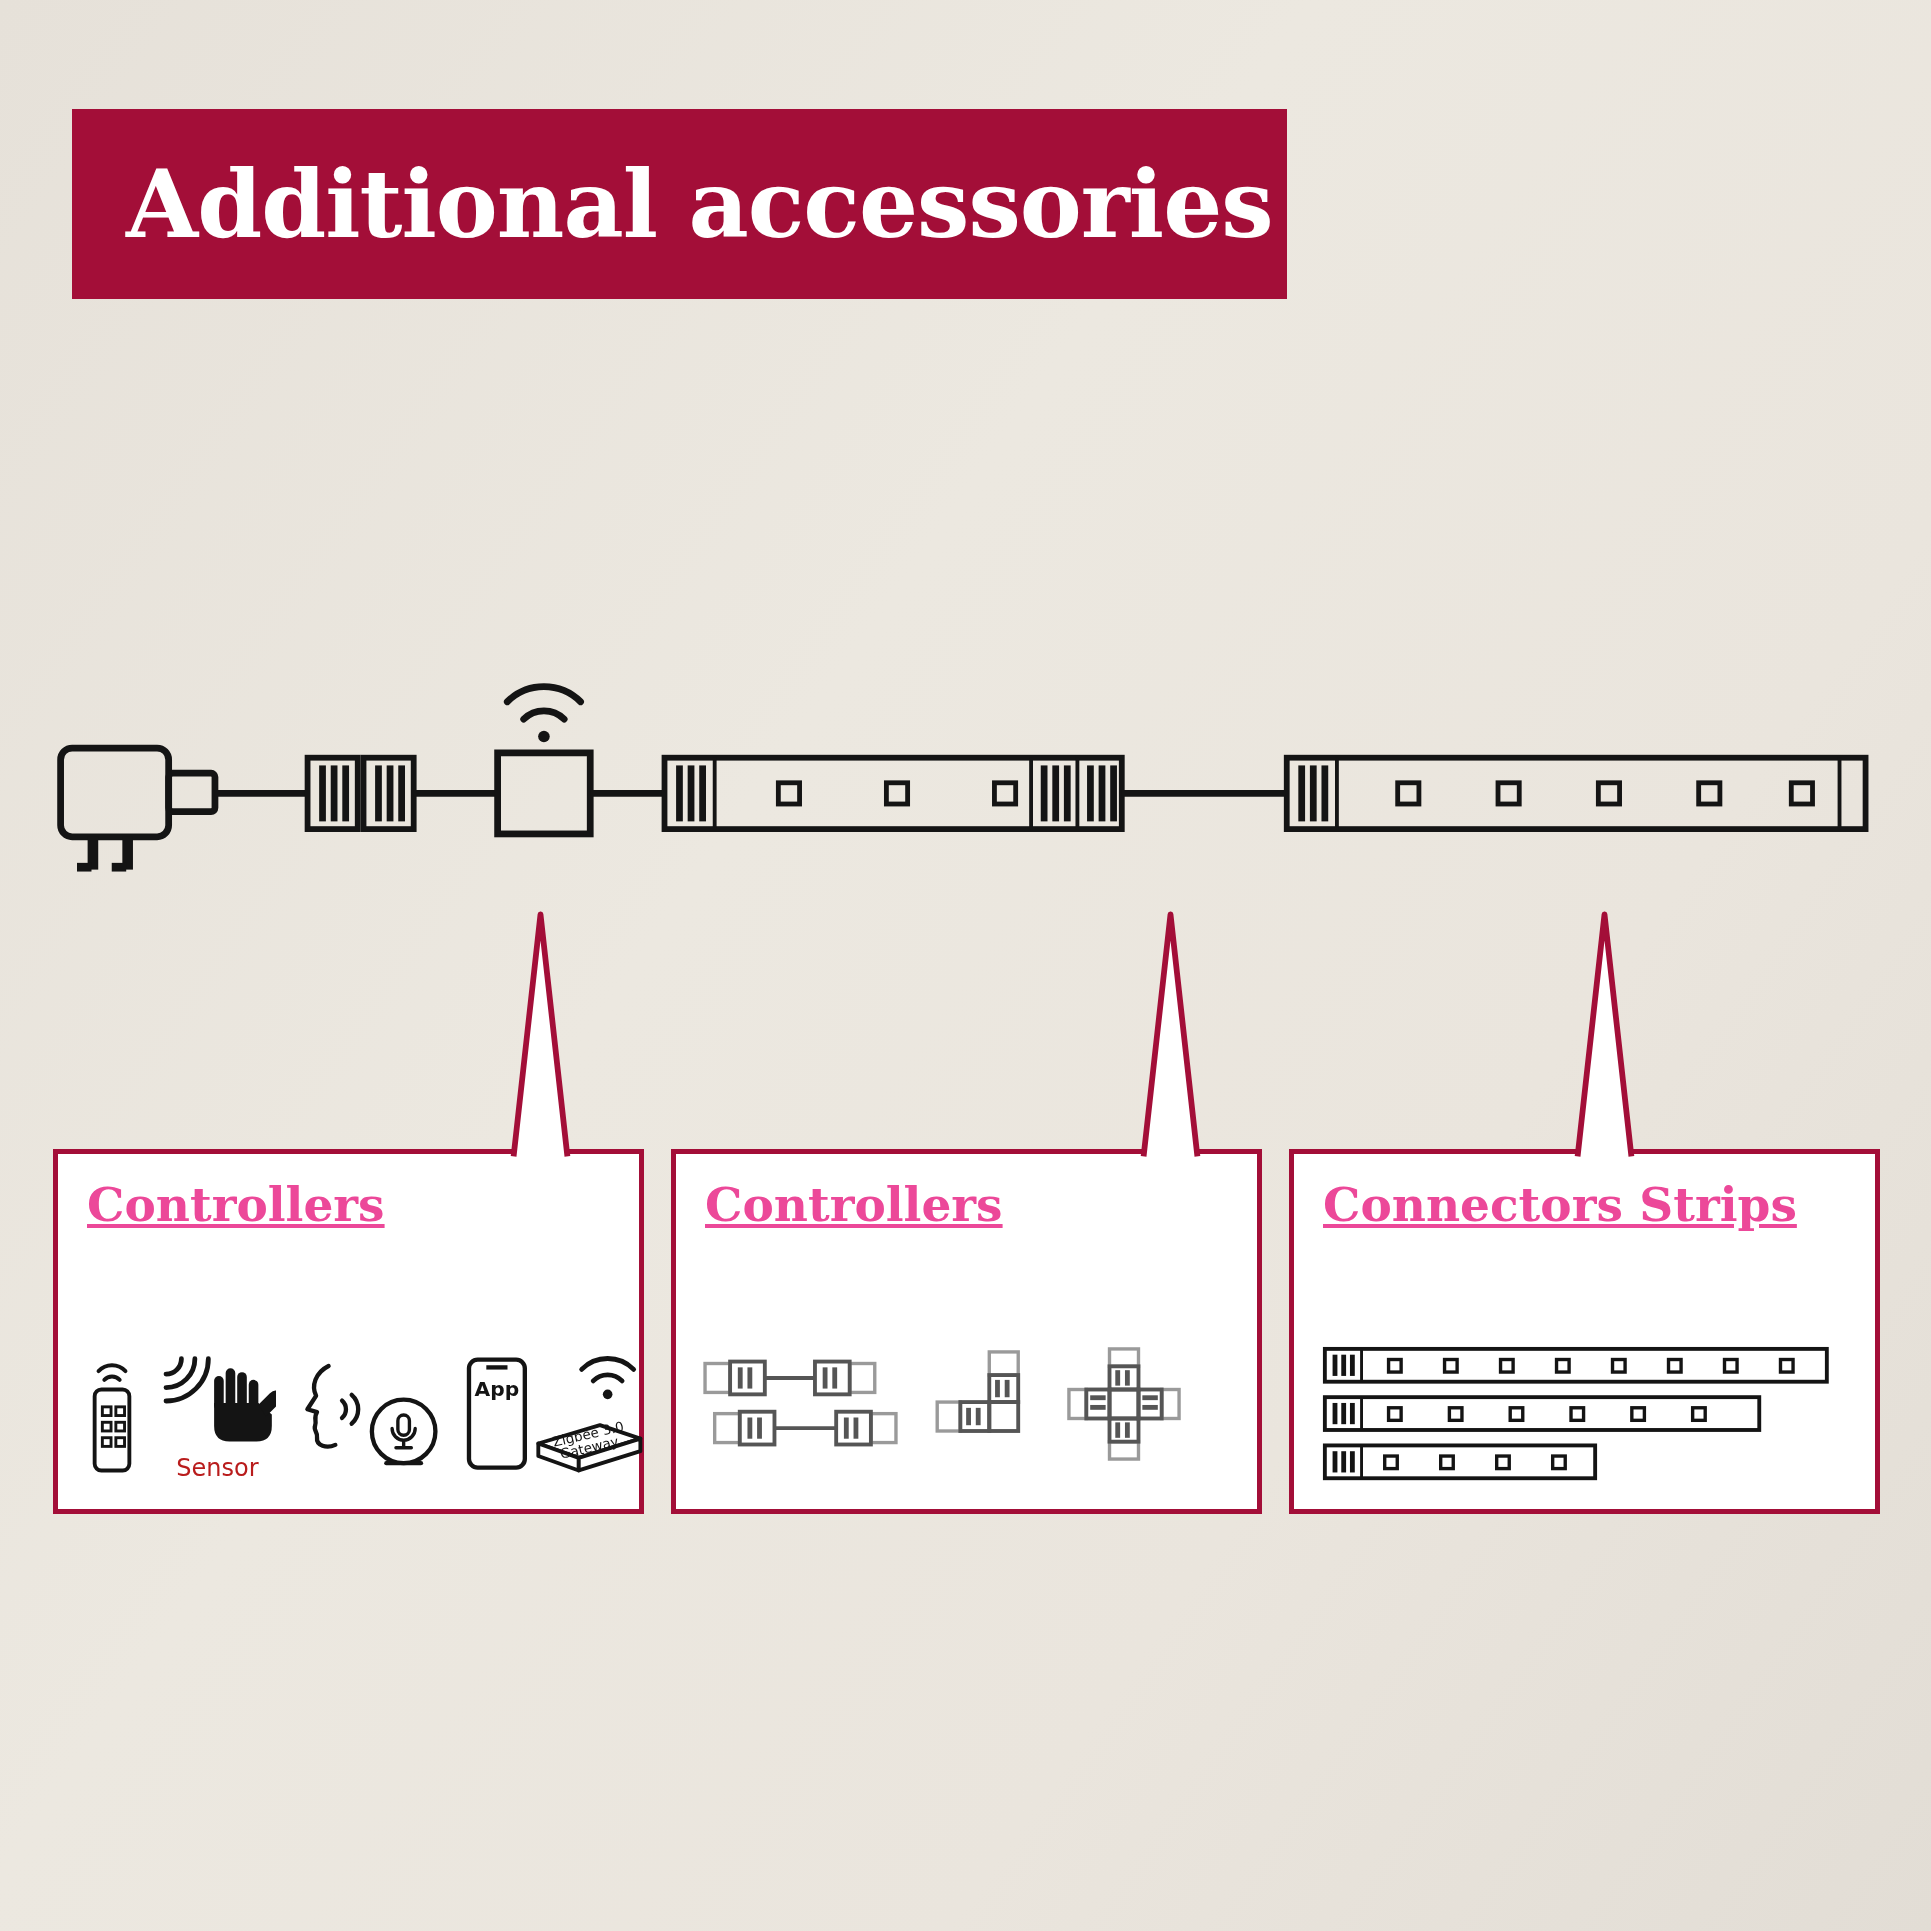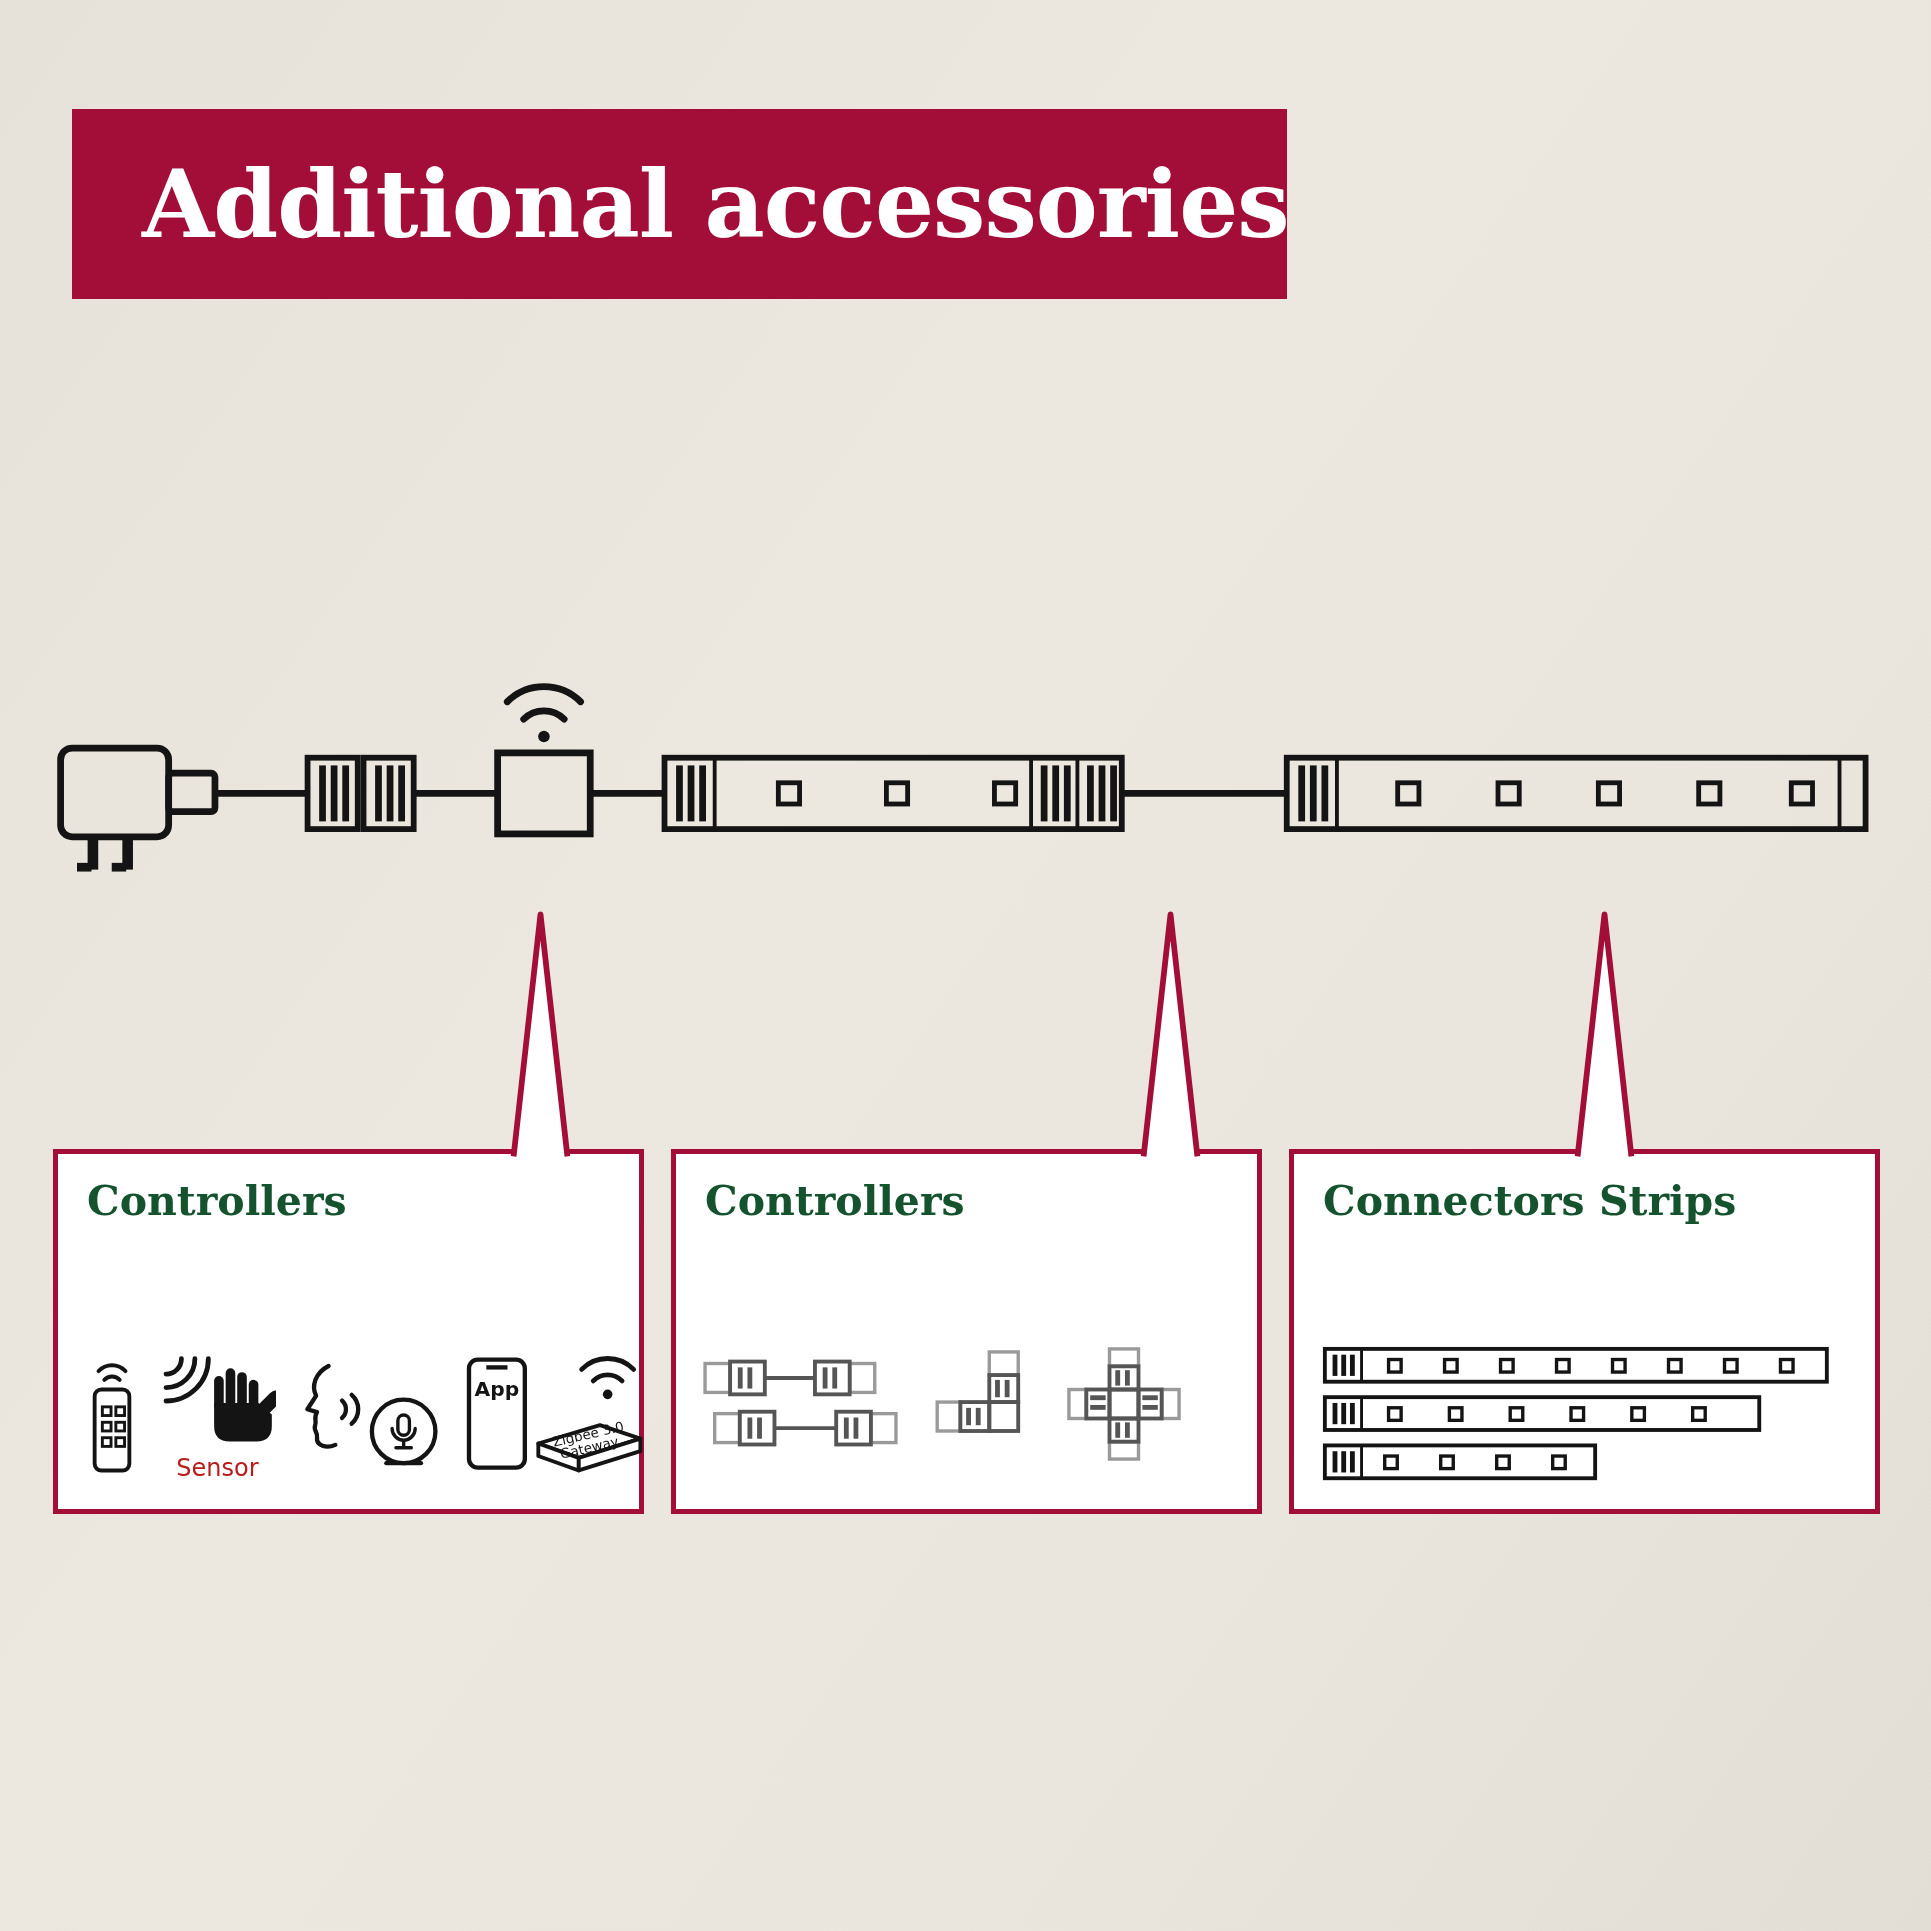--- a/index.html
+++ b/index.html
@@ -1,28 +1,28 @@
 <!DOCTYPE html>
 <html><head>
 <meta charset="utf-8">
 <style>
   html,body{margin:0;padding:0;background:#e7e2da;}
   .page{position:relative;width:1931px;height:1931px;overflow:hidden;
         background:linear-gradient(125deg,#e6e1d9 0%,#ece8e0 40%,#eae5dd 70%,#e2ddd5 100%);
         font-family:"DejaVu Sans",sans-serif;}
   .banner{position:absolute;left:72px;top:109px;width:1215px;height:190px;background:#a30e38;
-          display:flex;align-items:center;padding-left:70px;box-sizing:border-box;}
+          display:flex;align-items:center;padding-left:54px;box-sizing:border-box;}
   .banner h1{margin:0;font-family:"DejaVu Serif",serif;font-weight:700;font-size:93px;color:#ffffff;
              letter-spacing:-1px;white-space:nowrap;}
   .diagram{position:absolute;left:0;top:613px;width:1931px;height:328px;}
   .spike{position:absolute;top:906px;z-index:3;}
   .callout{position:absolute;top:1149px;width:591px;height:365px;background:#ffffff;
            border:5.8px solid #a30e38;box-sizing:border-box;z-index:1;}
   .callout h2{margin:23px 0 0 29px;font-family:"DejaVu Serif",serif;font-weight:700;
-              font-size:41px;color:#14532d;white-space:nowrap;}
+              font-size:47px;color:#ec4899;white-space:nowrap;text-decoration:underline;}
   .icon-row{position:absolute;left:23px;bottom:25px;display:flex;align-items:center;gap:15.4px;}
   .icon-wrap{display:flex;flex-direction:column;align-items:center;}
   .icon-label{font-size:24px;color:#b91c1c;margin-top:1.9px;font-family:"DejaVu Sans",sans-serif;}
   .conn-row{position:absolute;left:25px;bottom:48px;display:flex;align-items:center;gap:35px;}
   .ext-row{position:absolute;left:27px;top:189px;}
   svg{display:block;}
 </style>
 </head>
 <body>
 

